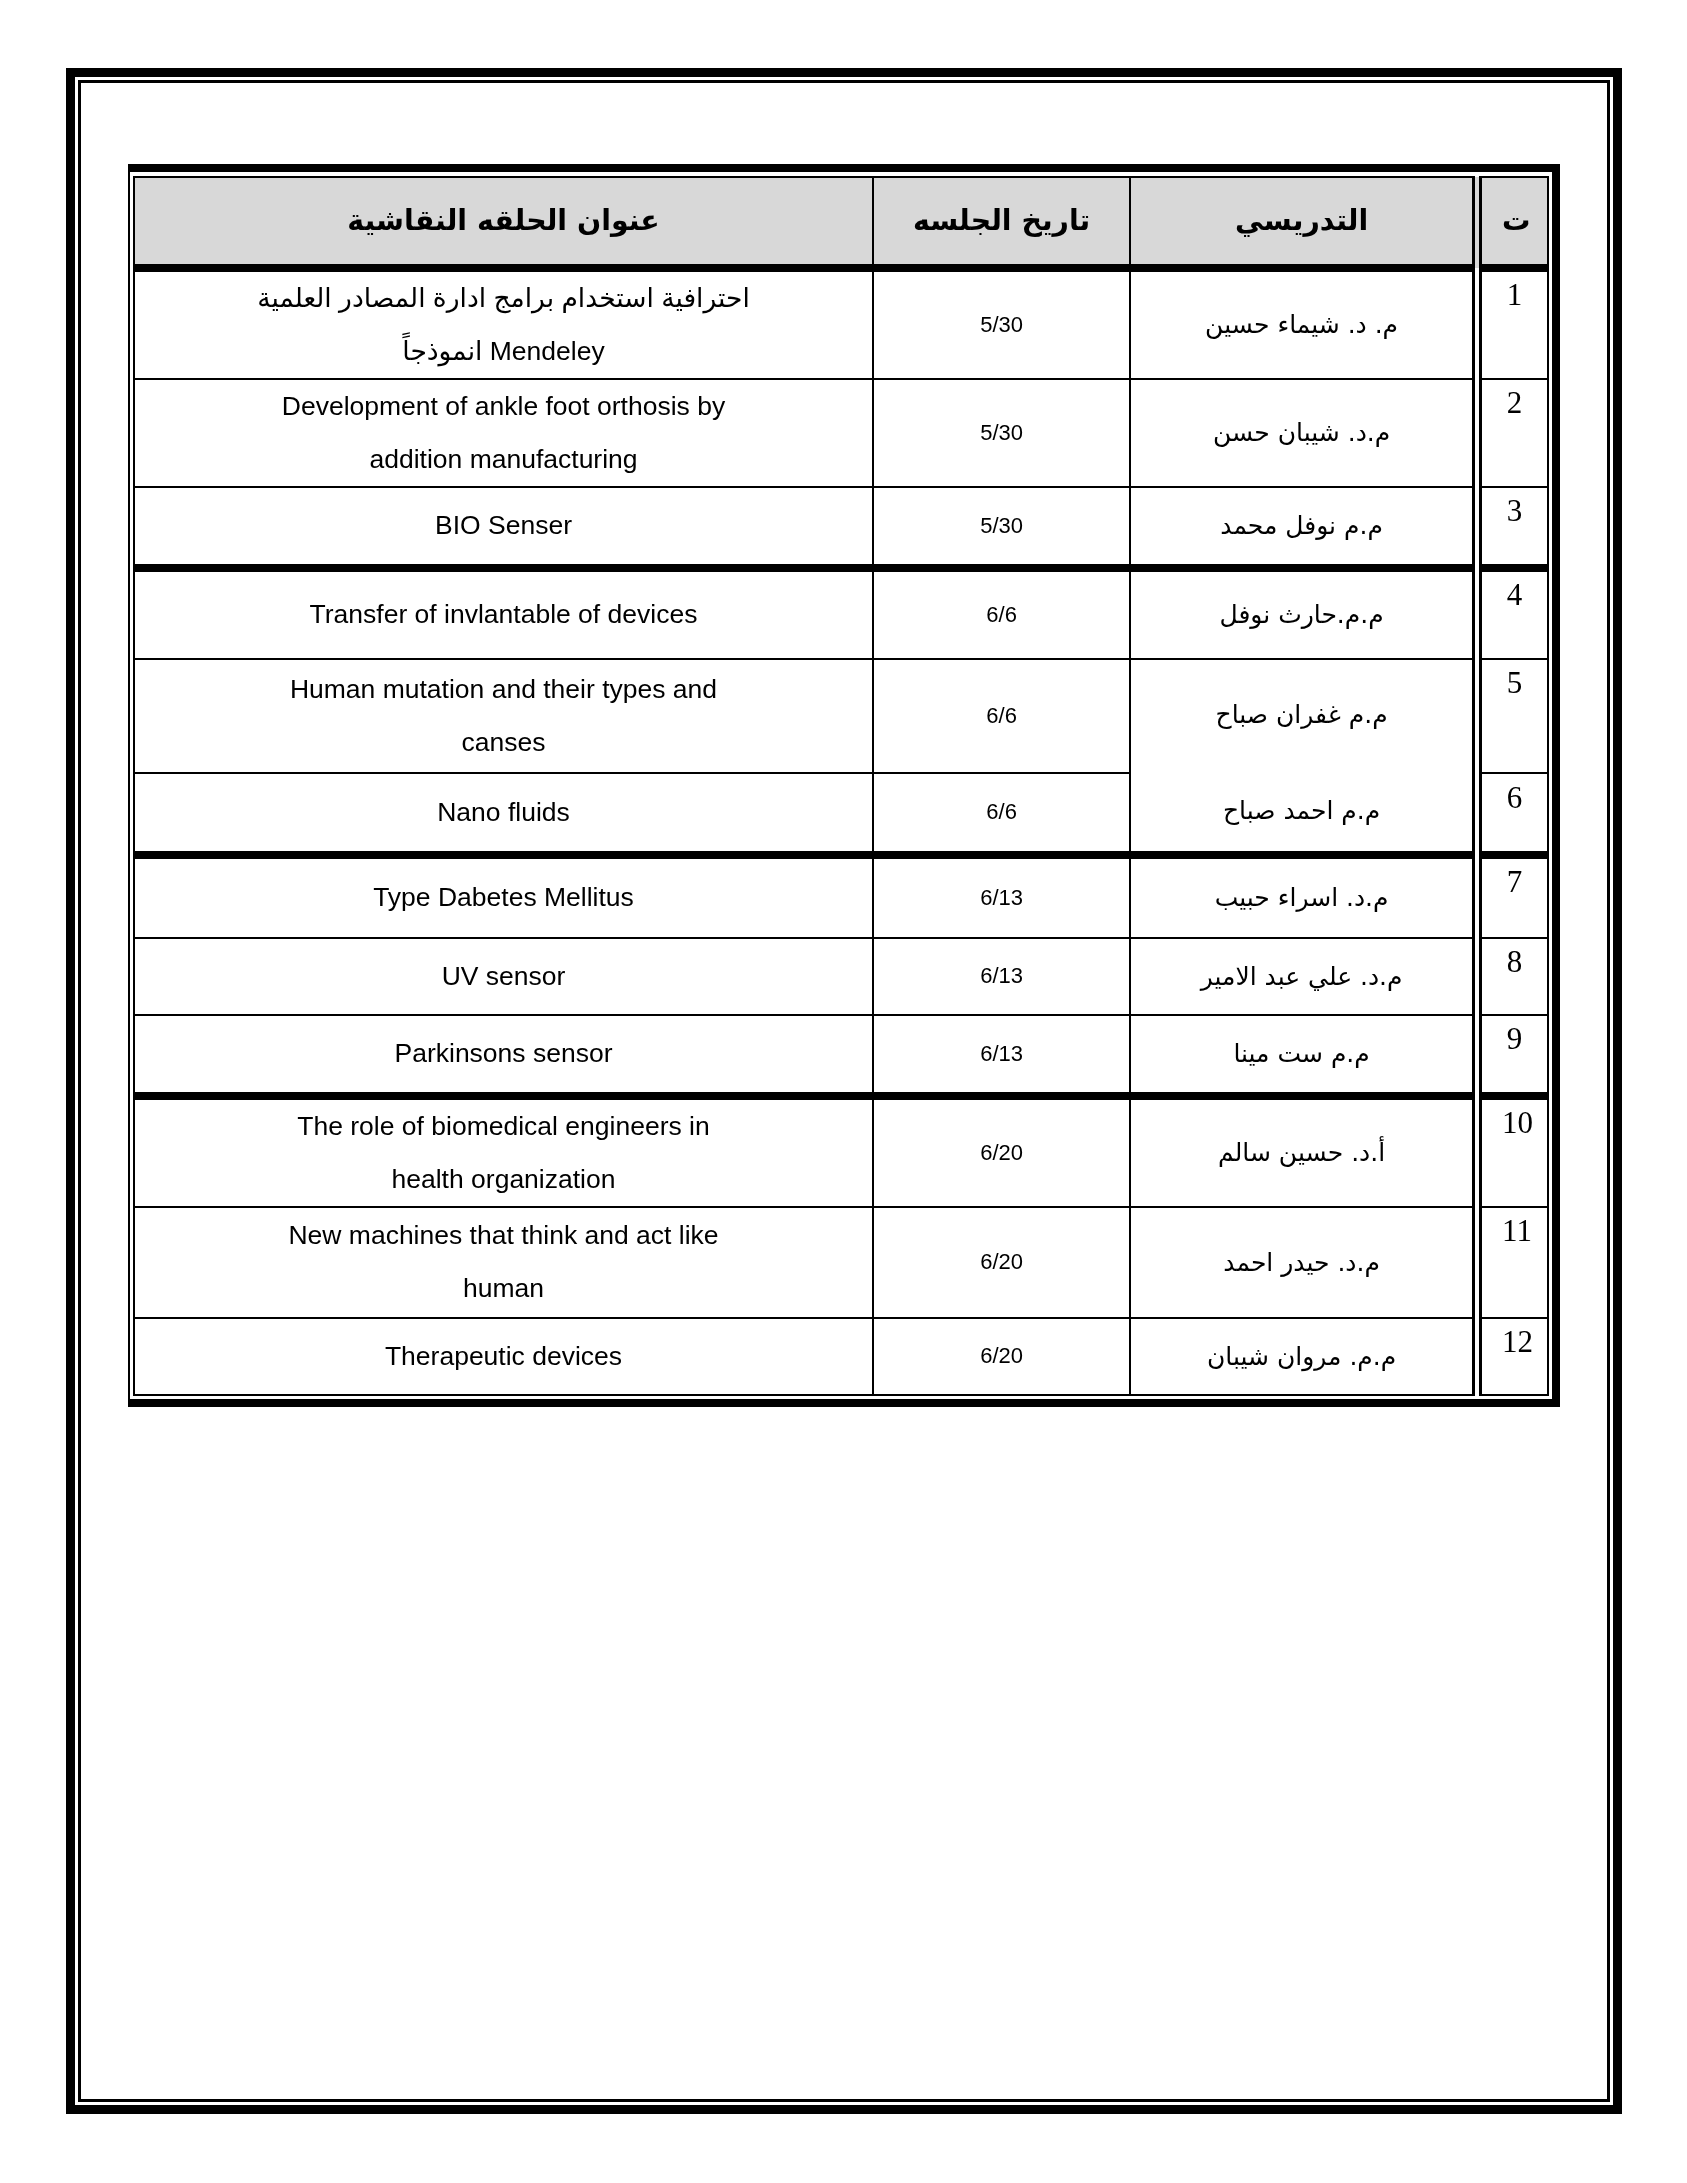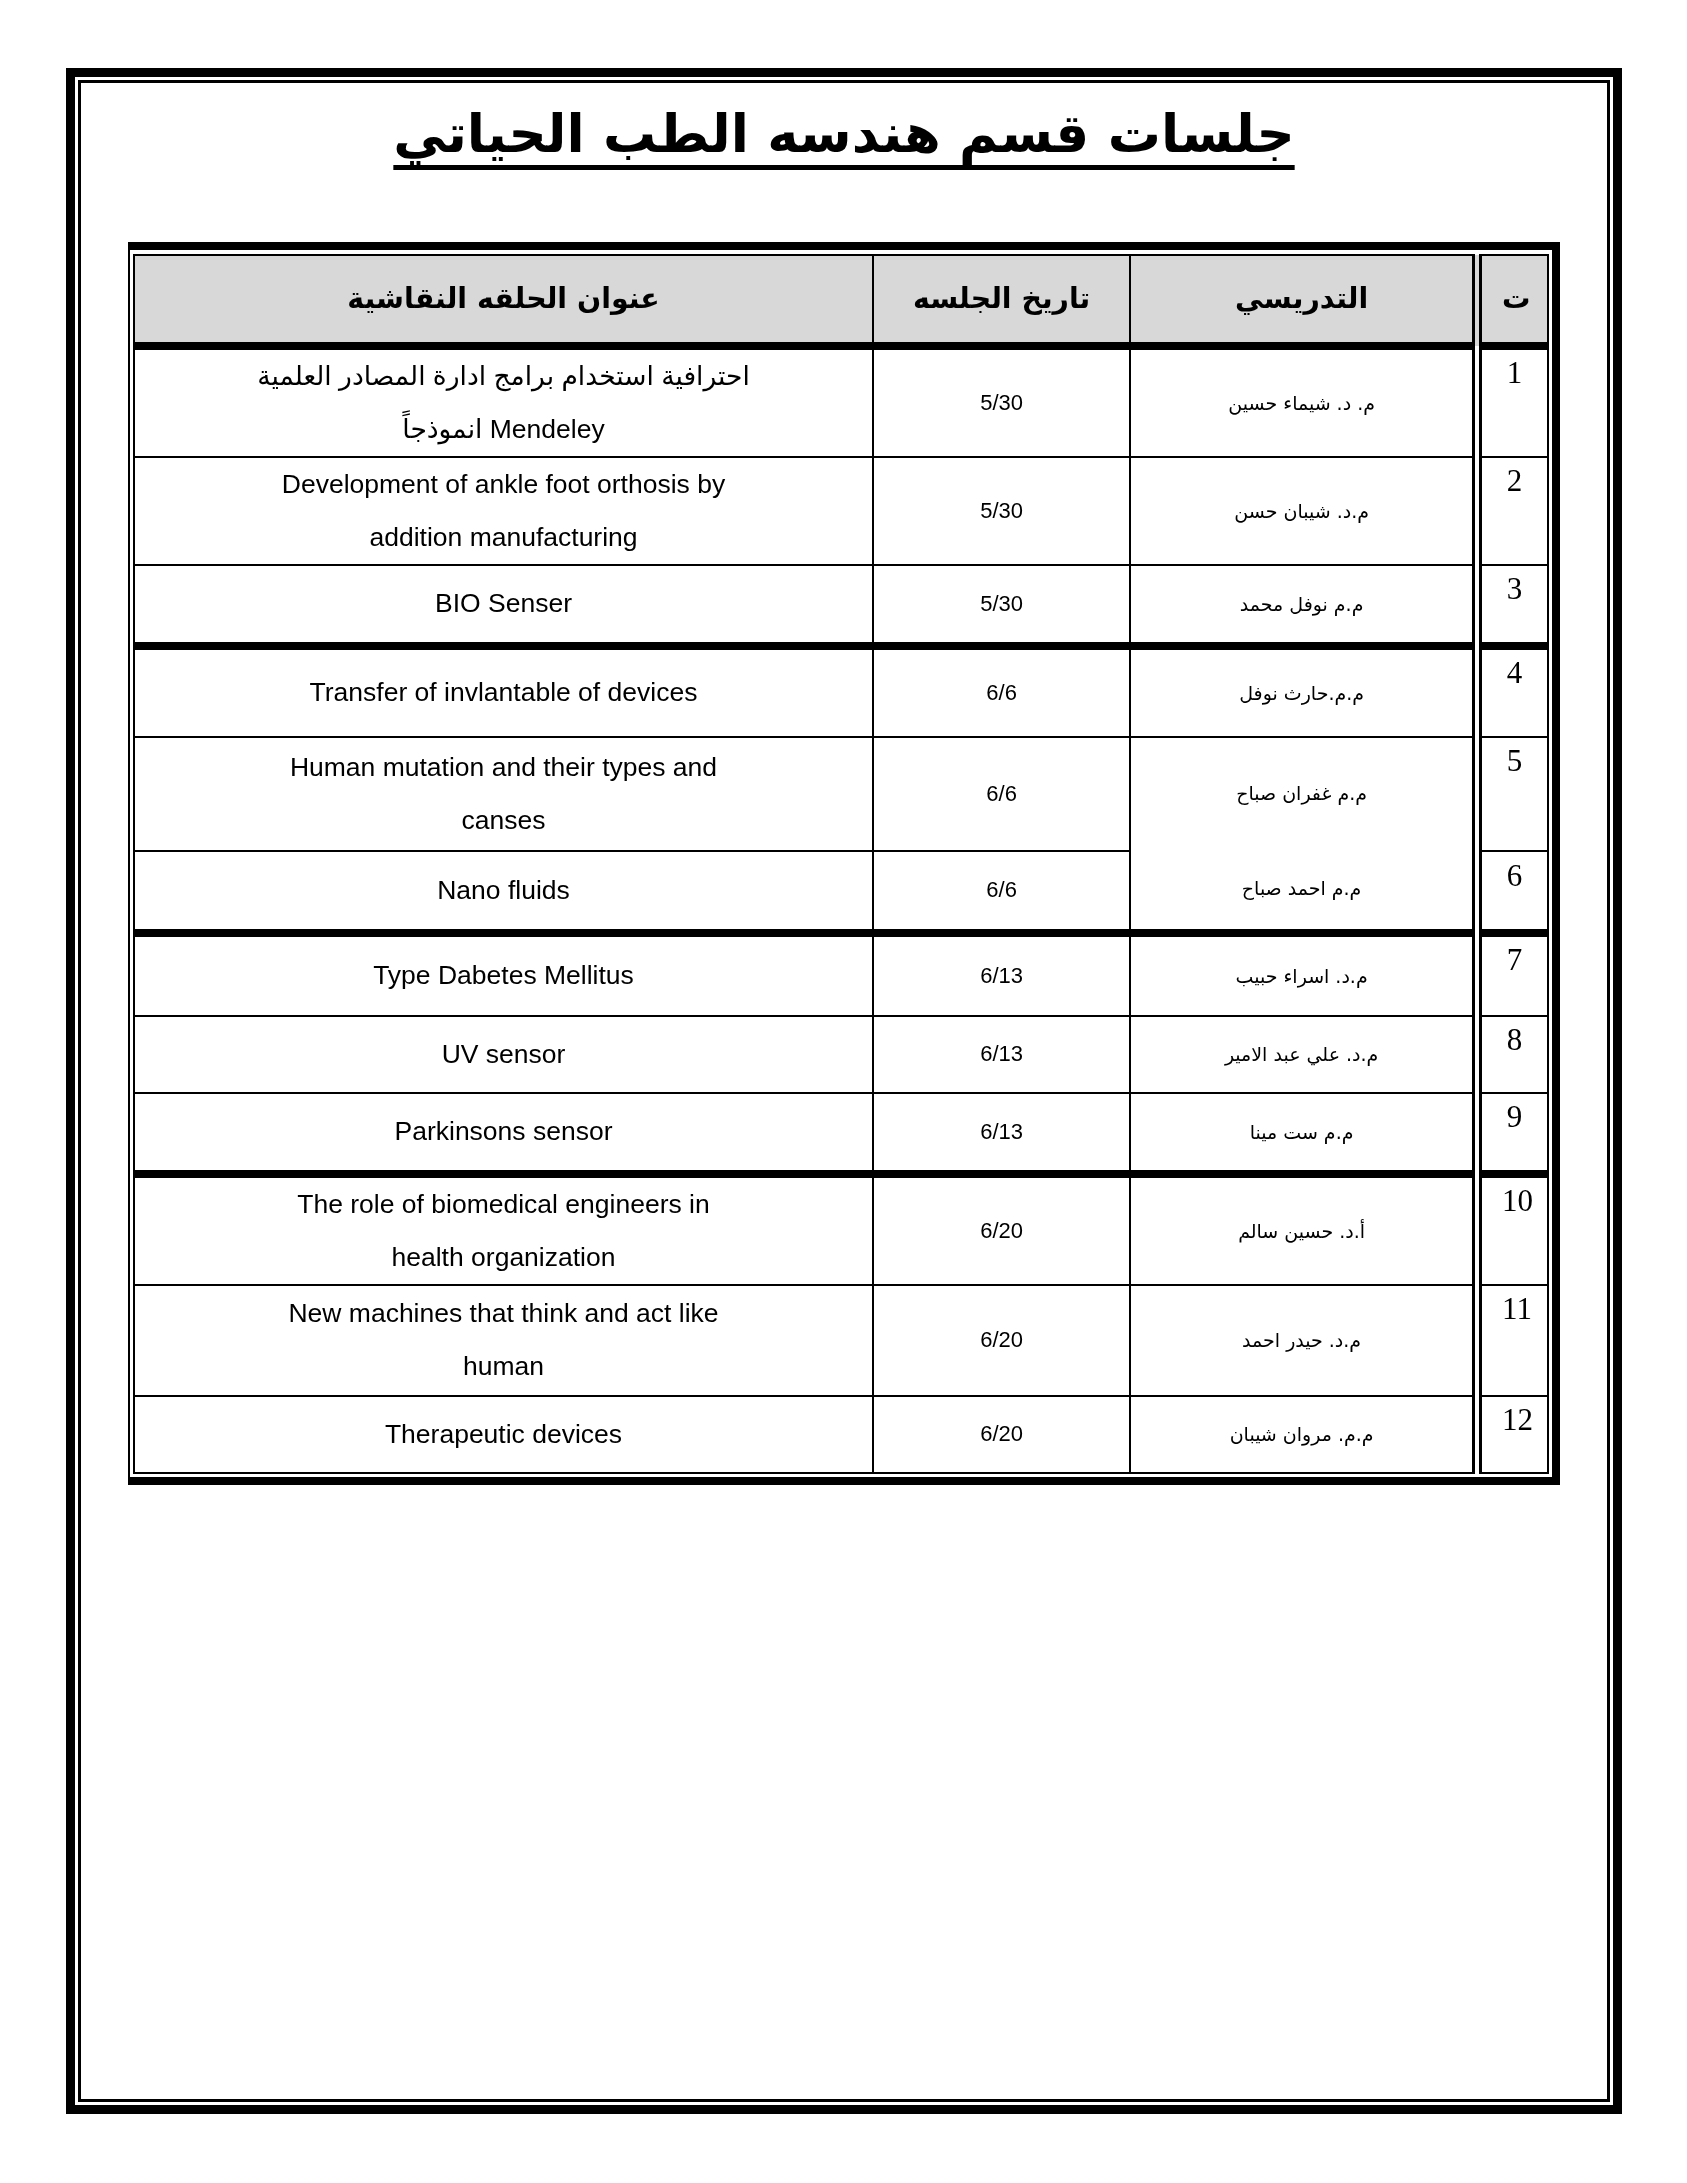--- a/index.html
+++ b/index.html
@@ -36,39 +36,38 @@
   thead th{background:#d8d8d8;font-weight:bold;font-size:28.4px;height:91px;
     font-family:"DejaVu Sans",sans-serif;vertical-align:middle;text-align:center;}
 
   tr.group-start td, thead ~ tbody tr.band-after-header td{border-top:8px solid #000;}
 
   .cell{text-align:center;vertical-align:middle;}
   .cell-index{border-left:10px double #000;vertical-align:top;padding-top:5.3px;
     font-family:"Liberation Serif",serif;font-size:31px;direction:ltr;}
   th.cell-index{vertical-align:middle;padding-top:0;
     font-family:"DejaVu Sans",sans-serif;font-size:28.4px;}
-  .cell-instructor{font-family:"DejaVu Sans",sans-serif;font-size:19px;}
+  .cell-instructor{font-family:"DejaVu Sans",sans-serif;font-size:25px;}
   .cell-date{font-family:"Liberation Sans",sans-serif;font-size:22px;direction:ltr;}
   .cell-title{font-family:"Liberation Sans","DejaVu Sans",sans-serif;font-size:26.5px;
     white-space:pre-line;line-height:2.0;}
 
   td.merged{padding:0;vertical-align:top;}
   .merge-wrap{display:flex;flex-direction:column;height:191px;}
   .merge-slot{display:flex;align-items:center;justify-content:center;}
   .merge-top{flex:166;}
   .merge-bot{flex:122;}
 </style>
 </head>
 <body>
 
 <div class="page-frame">
   <div class="page-frame-inner"></div>
   <div class="content">
 
-    <h1 class="doc-title">جلسات قسم هندسه الطب الحياتي</h1>
 
 
     <div class="table-outer">
       <table class="sessions">
         <colgroup>
           <col class="c-index">
             <col class="c-instructor">
             <col class="c-date">
             <col class="c-title">
         </colgroup>

